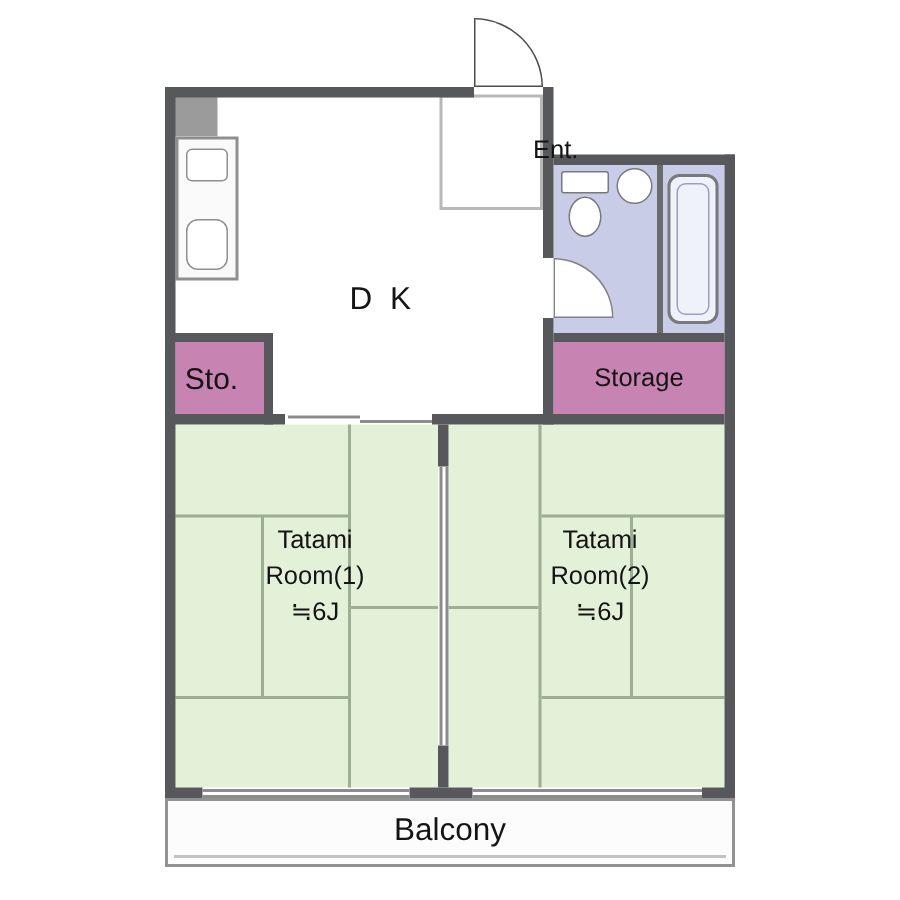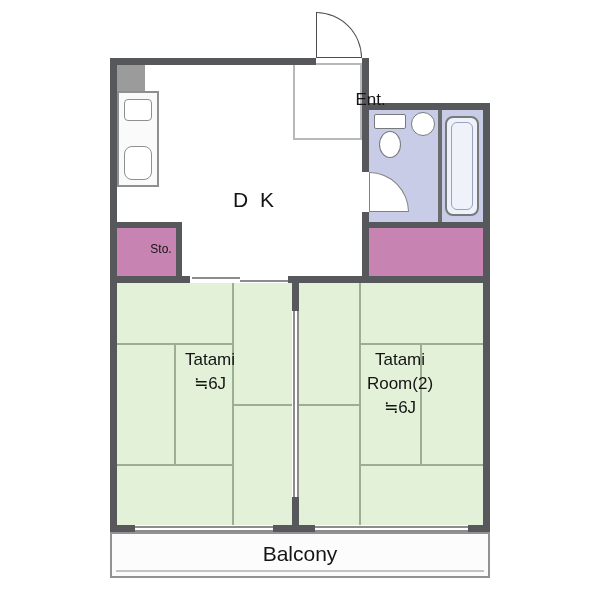--- a/index.html
+++ b/index.html
@@ -84,24 +84,26 @@
     <div class="abs" style="left:4px;top:4px;width:22px;height:88px;border:1.5px solid #9aa0c0;border-radius:6px;box-sizing:border-box;"></div>
   </div>
   <div class="fan" style="left:369px;top:172px;width:40px;height:40px;border-color:#828282;"></div>
 
   <div class="abs" style="left:110px;top:532px;width:380px;height:46px;background:#fcfcfc;border:2px solid #929292;box-sizing:border-box;z-index:8;">
     <div class="abs" style="left:4px;bottom:4px;width:368px;height:2px;background:#c2c2c2;"></div>
   </div>
 
   <div class="label" style="left:293px;top:90px;width:69px;font-size:17px;margin-left:43px;">Ent.</div>
   <div class="label" style="left:200px;top:188px;width:110px;font-size:21px;letter-spacing:3px;">D K</div>
-  <div class="label" style="left:117px;top:242px;width:48px;font-size:12px;padding-left:20px;">Sto.</div>
+  <div class="label" style="left:117px;top:242px;width:48px;font-size:20px;">Sto.</div>
+  <div class="label" style="left:369px;top:242px;width:114px;font-size:17px;">Storage</div>
 
   <div class="label" style="left:140px;top:348px;width:140px;font-size:17px;line-height:24px;">
     <div>Tatami</div>
+    <div>Room(1)</div>
     <div>≒6J</div>
   </div>
 
   <div class="label" style="left:330px;top:348px;width:140px;font-size:17px;line-height:24px;">
     <div>Tatami</div>
     <div>Room(2)</div>
     <div>≒6J</div>
   </div>
 
   <div class="label" style="left:110px;top:542px;width:380px;font-size:21px;">Balcony</div>

